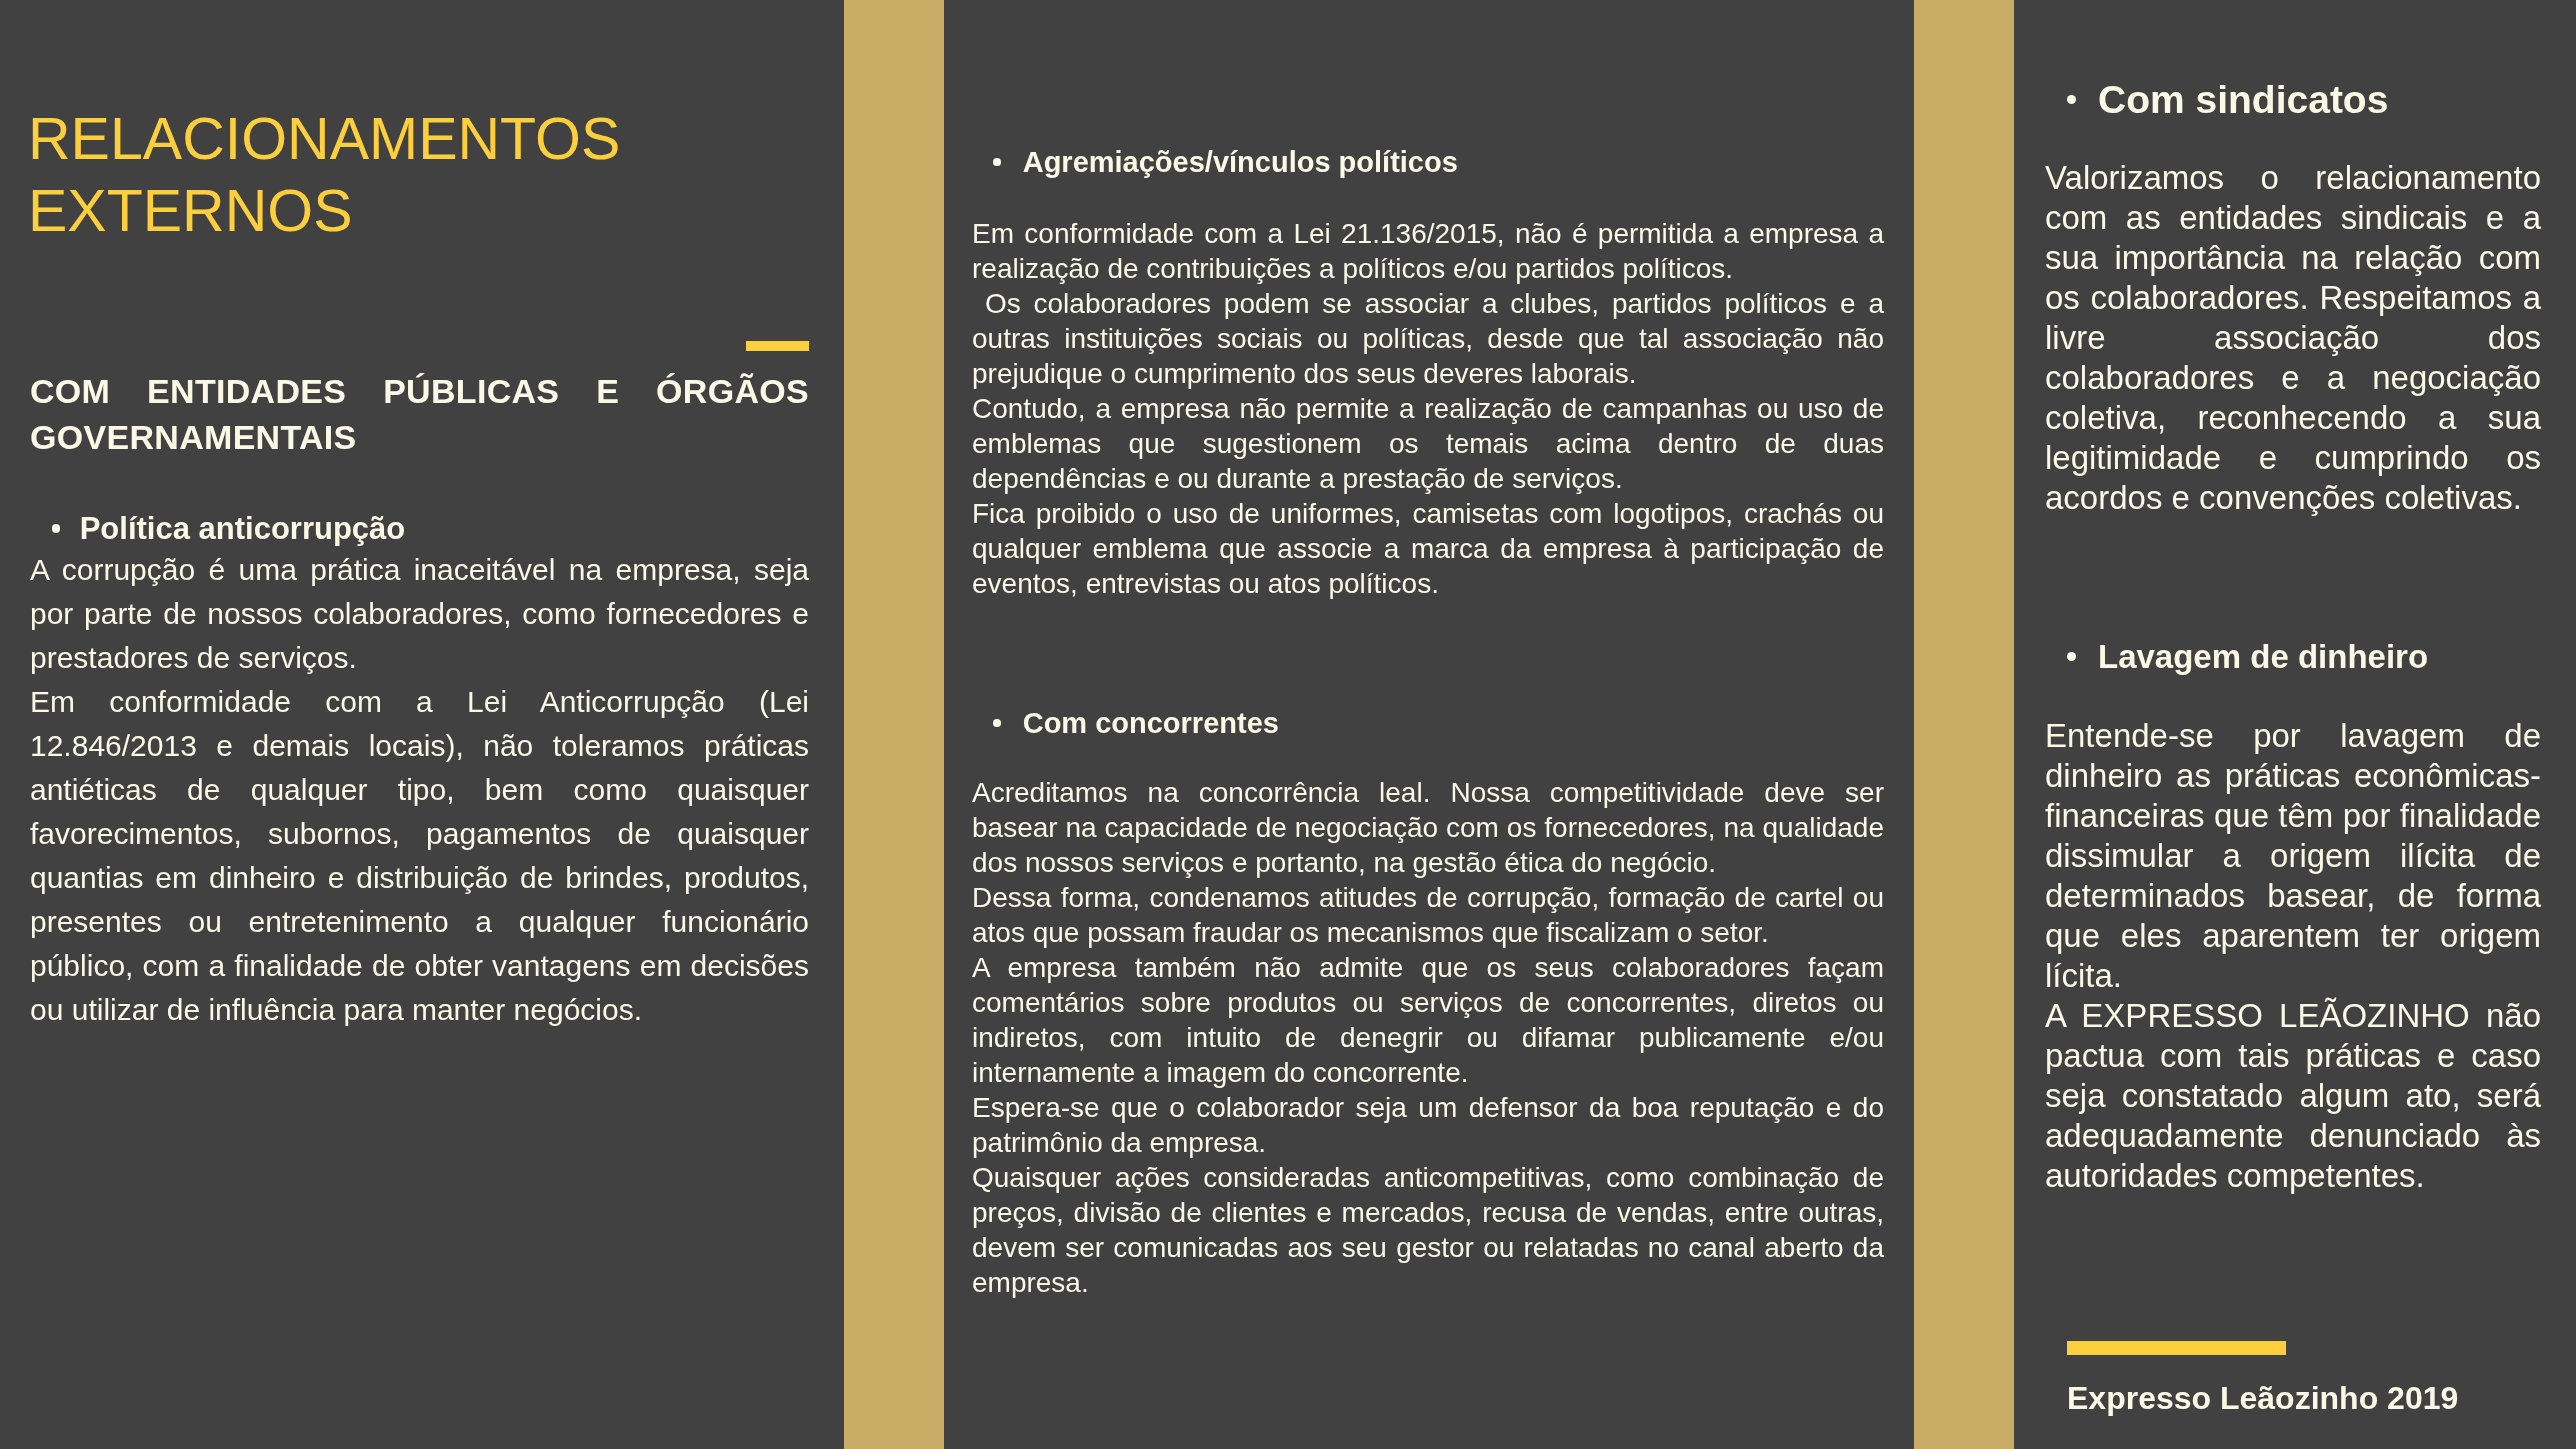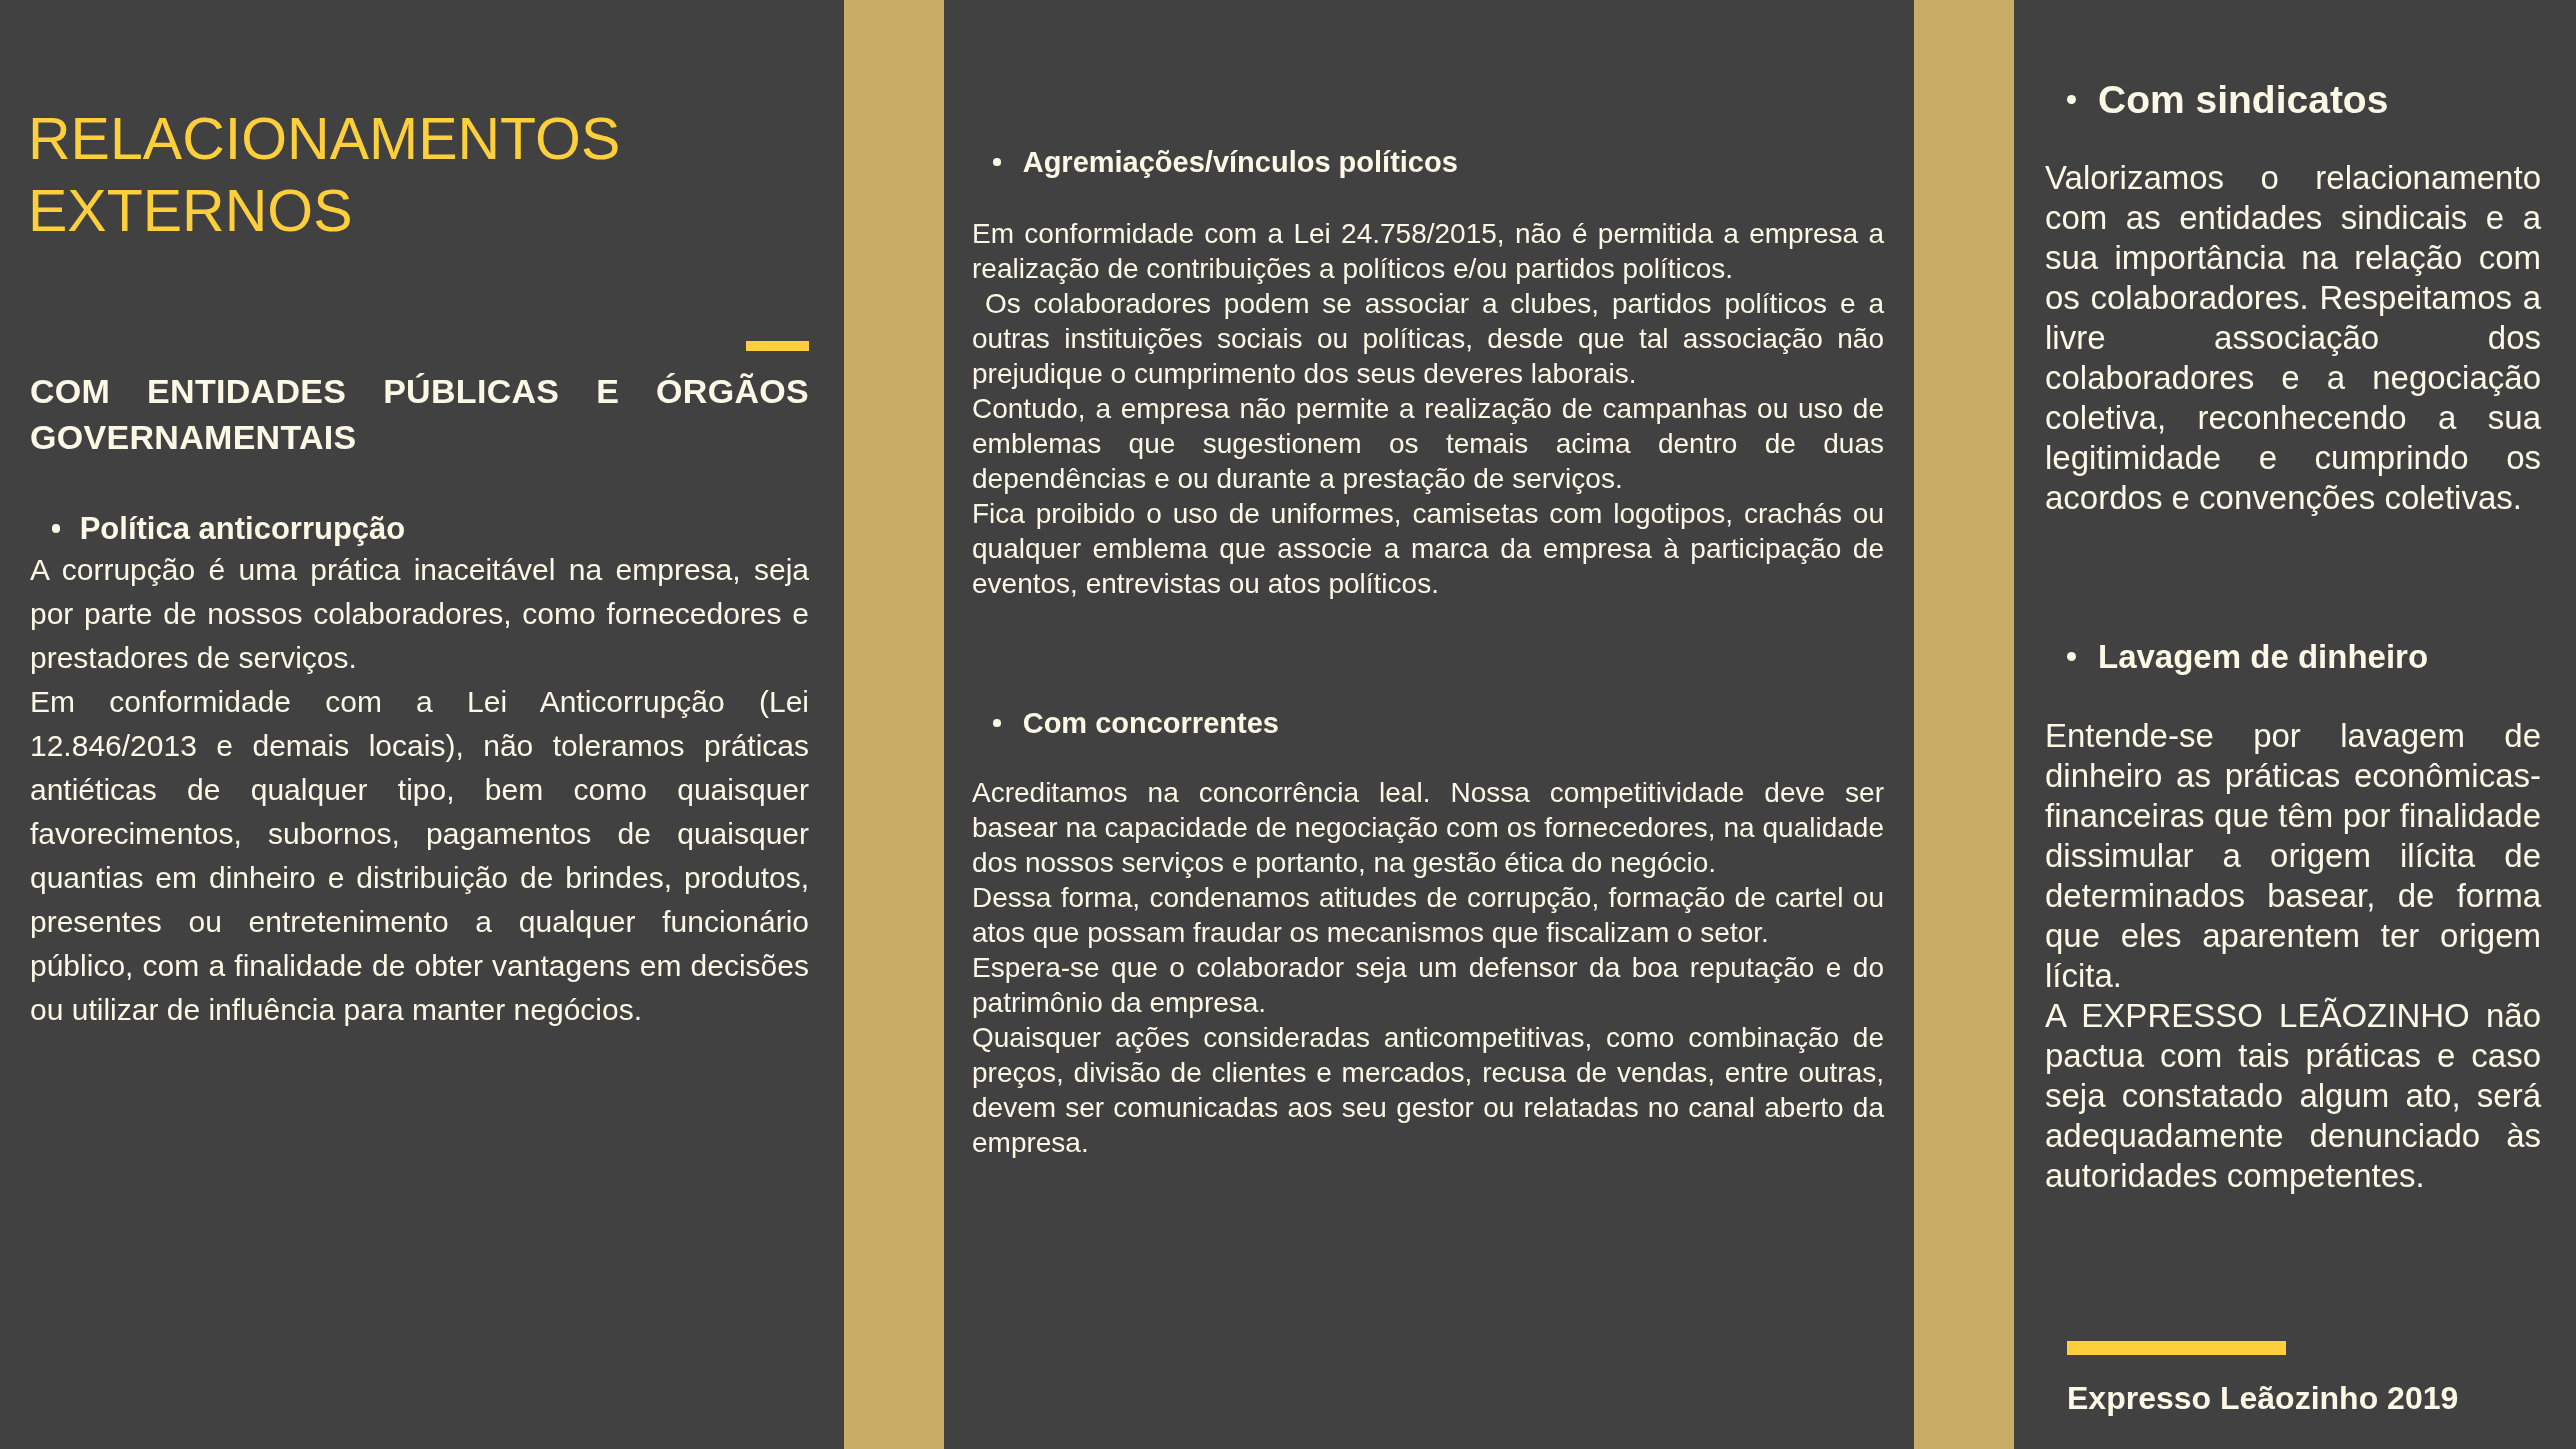--- a/index.html
+++ b/index.html
@@ -91,33 +91,34 @@
     <p>Em conformidade com a Lei Anticorrupção (Lei 12.846/2013 e demais locais), não toleramos práticas antiéticas de qualquer tipo, bem como quaisquer favorecimentos, subornos, pagamentos de quaisquer quantias em dinheiro e distribuição de brindes, produtos, presentes ou entretenimento a qualquer funcionário público, com a finalidade de obter vantagens em decisões ou utilizar de influência para manter negócios.</p>
   </div>
 </section>
 
 <section>
   <h3 class="bullet-heading mid-heading-1">
     <span class="dot"></span>
     <span>Agremiações/vínculos políticos</span>
   </h3>
   <div class="body-text mid-body-1">
-    <p>Em conformidade com a Lei 24.758/2015, não é permitida a empresa a realização de contribuições a políticos e/ou partidos políticos.</p>
+    <p>Em conformidade com a Lei 21.136/2015, não é permitida a empresa a realização de contribuições a políticos e/ou partidos políticos.</p>
     <p style="white-space:pre-wrap"> Os colaboradores podem se associar a clubes, partidos políticos e a outras instituições sociais ou políticas, desde que tal associação não prejudique o cumprimento dos seus deveres laborais.</p>
     <p>Contudo, a empresa não permite a realização de campanhas ou uso de emblemas que sugestionem os temais acima dentro de duas dependências e ou durante a prestação de serviços.</p>
     <p>Fica proibido o uso de uniformes, camisetas com logotipos, crachás ou qualquer emblema que associe a marca da empresa à participação de eventos, entrevistas ou atos políticos.</p>
   </div>
 
   <h3 class="bullet-heading mid-heading-2">
     <span class="dot"></span>
     <span>Com concorrentes</span>
   </h3>
   <div class="body-text mid-body-2">
     <p>Acreditamos na concorrência leal. Nossa competitividade deve ser basear na capacidade de negociação com os fornecedores, na qualidade dos nossos serviços e portanto, na gestão ética do negócio.</p>
     <p>Dessa forma, condenamos atitudes de corrupção, formação de cartel ou atos que possam fraudar os mecanismos que fiscalizam o setor.</p>
+    <p>A empresa também não admite que os seus colaboradores façam comentários sobre produtos ou serviços de concorrentes, diretos ou indiretos, com intuito de denegrir ou difamar publicamente e/ou internamente a imagem do concorrente.</p>
     <p>Espera-se que o colaborador seja um defensor da boa reputação e do patrimônio da empresa.</p>
     <p>Quaisquer ações consideradas anticompetitivas, como combinação de preços, divisão de clientes e mercados, recusa de vendas, entre outras, devem ser comunicadas aos seu gestor ou relatadas no canal aberto da empresa.</p>
   </div>
 </section>
 
 <section>
   <h3 class="bullet-heading right-heading-1">
     <span class="dot"></span>
     <span>Com sindicatos</span>
   </h3>

